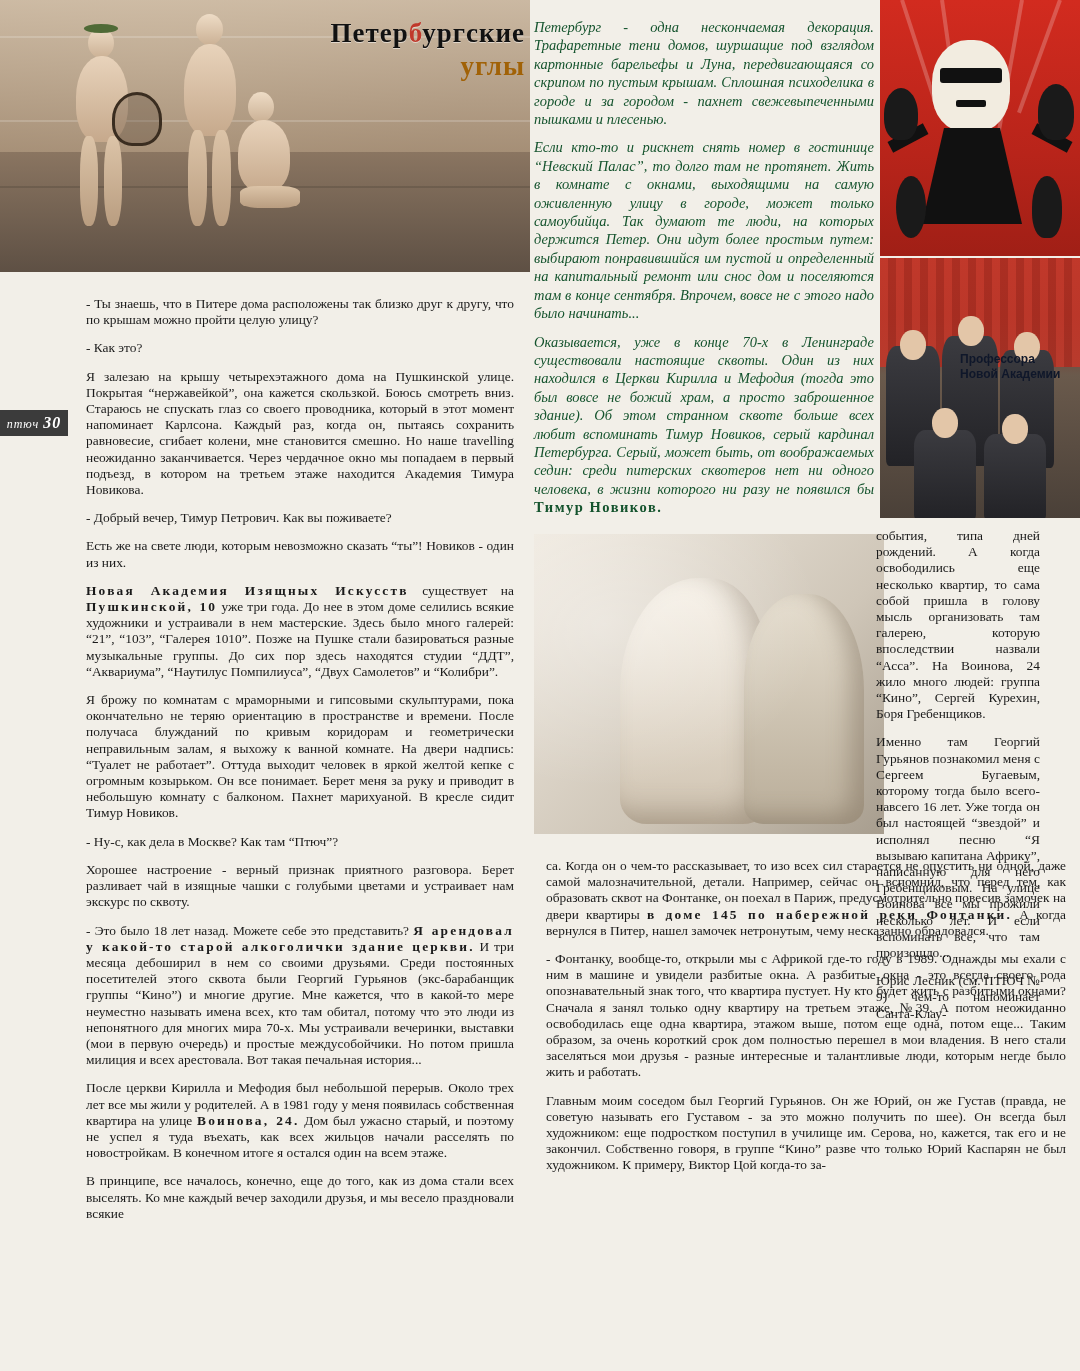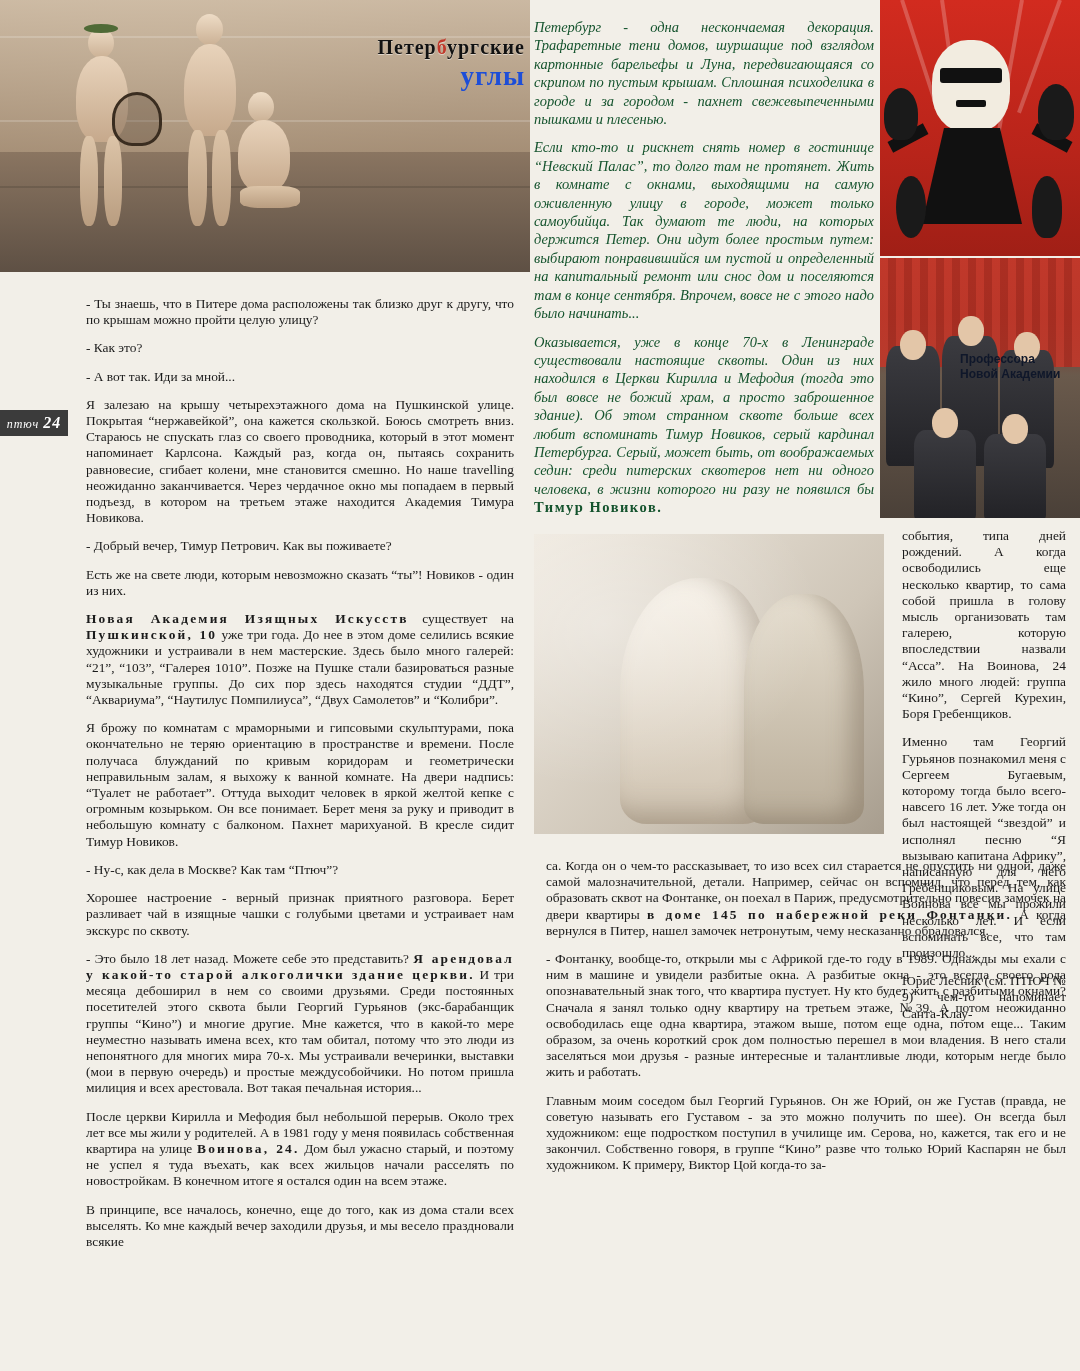--- a/index.html
+++ b/index.html
@@ -38,27 +38,26 @@
   .fig-leg{position:absolute;background:linear-gradient(180deg,#dcc4a8,#b99d80);border-radius:40%;}
   .lyre{position:absolute;border:3px solid #3a2d20;border-radius:50% 50% 40% 40%;background:rgba(60,45,30,.25);}
   .wreath{position:absolute;background:#4f6a36;border-radius:50%;height:9px;}
 
   
   .title-block{
     position:absolute;left:300px;top:18px;width:225px;text-align:right;
     font-family:"Liberation Serif", serif;
   }
   .title-1{
-    font-size:20px;font-weight:700;letter-spacing:1px;color:#111;
+    font-size:27px;font-weight:700;letter-spacing:1px;color:#111;
     text-shadow:0 1px 0 rgba(255,255,255,.5);
-    margin-top:18px;
   }
   .title-1 .red{color:#c0392b;}
   .title-2{
-    font-size:27px;font-weight:700;letter-spacing:1px;color:#1d4ed8;margin-top:2px;
+    font-size:27px;font-weight:700;letter-spacing:1px;color:#a16207;margin-top:2px;
   }
 
   
   .poster{
     position:absolute;right:0;top:0;width:200px;height:256px;
     background:linear-gradient(180deg,#d22b1f,#b8241a 60%,#a01f16);
     overflow:hidden;
   }
   .poster .ray{position:absolute;background:rgba(255,255,255,.22);transform-origin:50% 0;}
   .poster .head{
@@ -130,21 +129,21 @@
   }
 
   
   .col{
     position:absolute;text-align:justify;
     font-size:13.4px;line-height:16.2px;
     font-family:"Liberation Serif", serif;
   }
   .col p{margin:12px;text-indent:0;}
   .col-left{left:74px;top:284px;width:452px;}
-  .col-right-upper{left:890px;top:516px;width:188px;}
+  .col-right-upper{left:864px;top:516px;width:188px;}
   .col-wide-lower{left:534px;top:846px;width:544px;}
 
   .sp{font-weight:700;letter-spacing:2.2px;}
 
   
   .pagetab{
     position:absolute;left:0;top:410px;width:68px;height:26px;
     background:#3b3b3b;color:#fff;
     font-family:"Liberation Serif", serif;font-style:italic;
     font-size:12px;line-height:26px;text-align:center;letter-spacing:1px;
@@ -225,21 +224,20 @@
 
   <div class="photo-busts">
     <div class="bust bust-a"></div>
     <div class="bust bust-b"></div>
     <div class="bust-shadow"></div>
   </div>
 
   <div class="col col-left">
     <p>- Ты знаешь, что в Питере дома расположены так близко друг к другу, что по крышам можно пройти целую улицу?</p>
     <p>- Как это?</p>
-    <p>- А вот так. Иди за мной...</p>
     <p>Я залезаю на крышу четырехэтажного дома на Пушкинской улице. Покрытая “нержавейкой”, она кажется скользкой. Боюсь смотреть вниз. Стараюсь не спускать глаз со своего проводника, который в этот момент напоминает Карлсона. Каждый раз, когда он, пытаясь сохранить равновесие, сгибает колени, мне становится смешно. Но наше travelling  неожиданно заканчивается. Через чердачное окно мы попадаем в первый подъезд, в котором на третьем этаже находится Академия Тимура Новикова.</p>
     <p>- Добрый вечер, Тимур Петрович. Как вы поживаете?</p>
     <p>Есть же на свете люди, которым невозможно сказать “ты”! Новиков - один из них.</p>
     <p><span class="sp">Новая Академия Изящных Искусств</span><span> существует на </span><span class="sp">Пушкинской, 10</span><span> уже три года. До нее в этом доме селились всякие художники и устраивали в нем мастерские. Здесь было много галерей: “21”, “103”, “Галерея 1010”. Позже на Пушке стали базироваться разные музыкальные группы. До сих пор здесь находятся студии “ДДТ”, “Аквариума”, “Наутилус Помпилиуса”, “Двух Самолетов” и “Колибри”.</span></p>
     <p>Я брожу по комнатам с мраморными и гипсовыми скульптурами, пока окончательно не теряю ориентацию в пространстве и времени. После получаса блужданий по кривым коридорам и геометрически неправильным залам, я выхожу к ванной комнате. На двери надпись: “Туалет не работает”. Оттуда выходит человек в яркой желтой кепке с огромным козырьком. Он все понимает. Берет меня за руку и приводит в небольшую комнату с балконом. Пахнет марихуаной. В кресле сидит Тимур Новиков.</p>
     <p>- Ну-с, как дела в Москве? Как там “Птюч”?</p>
     <p>Хорошее настроение - верный признак приятного разговора. Берет разливает чай в изящные чашки с голубыми цветами и устраивает нам экскурс по сквоту.</p>
     <p><span>- Это было 18 лет назад. Можете себе это представить? </span><span class="sp">Я арендовал у какой-то старой алкоголички здание церкви.</span><span> И три месяца дебоширил в нем со своими друзьями. Среди постоянных посетителей этого сквота были Георгий Гурьянов (экс-барабанщик группы “Кино”) и многие другие. Мне кажется, что в какой-то мере неуместно называть имена всех, кто там обитал, потому что это люди из непонятного для многих мира 70-х. Мы устраивали вечеринки, выставки (мои в первую очередь) и простые междусобойчики. Но потом пришла милиция и всех арестовала. Вот такая печальная история...</span></p>
     <p><span>После церкви Кирилла и Мефодия был небольшой перерыв. Около трех лет все мы жили у родителей. А в 1981 году у меня появилась собственная квартира на улице </span><span class="sp">Воинова, 24.</span><span> Дом был ужасно старый, и поэтому не успел я туда въехать, как всех жильцов начали расселять по новостройкам. В конечном итоге я остался один на всем этаже.</span></p>
     <p>В принципе, все началось, конечно, еще до того, как из дома стали всех выселять. Ко мне каждый вечер заходили друзья, и мы весело праздновали всякие</p>
@@ -252,16 +250,16 @@
   </div>
 
   <div class="col col-wide-lower">
     <p><span>са. Когда он о чем-то рассказывает, то изо всех сил старается не опустить ни одной, даже самой малозначительной, детали. Например, сейчас он вспомнил, что перед тем, как образовать сквот на Фонтанке, он поехал в Париж, предусмотрительно повесив замочек на двери квартиры </span><span class="sp">в доме 145 по набережной реки Фонтанки.</span><span> А когда вернулся в Питер, нашел замочек нетронутым, чему несказанно обрадовался.</span></p>
     <p>- Фонтанку, вообще-то, открыли мы с Африкой где-то году в 1989. Однажды мы ехали с ним в машине и увидели разбитые окна. А разбитые окна - это всегда своего рода опознавательный знак того, что квартира пустует. Ну кто будет жить с разбитыми окнами? Сначала я занял только одну квартиру на третьем этаже, №39. А потом неожиданно освободилась еще одна квартира, этажом выше, потом еще одна, потом еще... Таким образом, за очень короткий срок дом полностью перешел в мои владения. В него стали заселяться мои друзья - разные интересные и талантливые люди, которым негде было жить и работать.</p>
     <p>Главным моим соседом был Георгий Гурьянов. Он же Юрий, он же Густав (правда, не советую называть его Густавом - за это можно получить по шее). Он всегда был художником: еще подростком поступил в училище им. Серова, но, кажется, так его и не закончил. Собственно говоря, в группе “Кино” разве что только Юрий Каспарян не был художником. К примеру, Виктор Цой когда-то за-</p>
   </div>
 
   <div class="pagetab">
     <span>птюч</span>
-    <span class="num">24</span>
+    <span class="num">30</span>
   </div>
 
 </div>
 
 </body></html>

